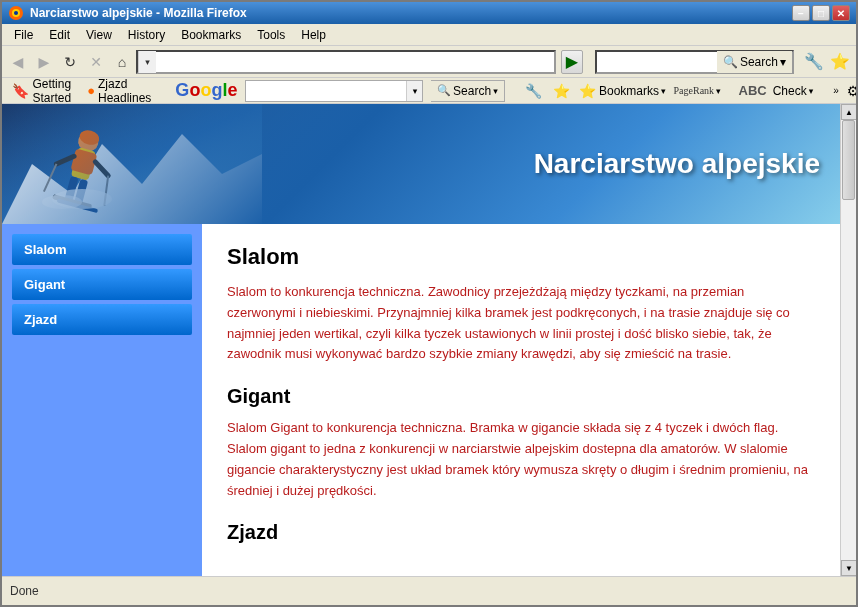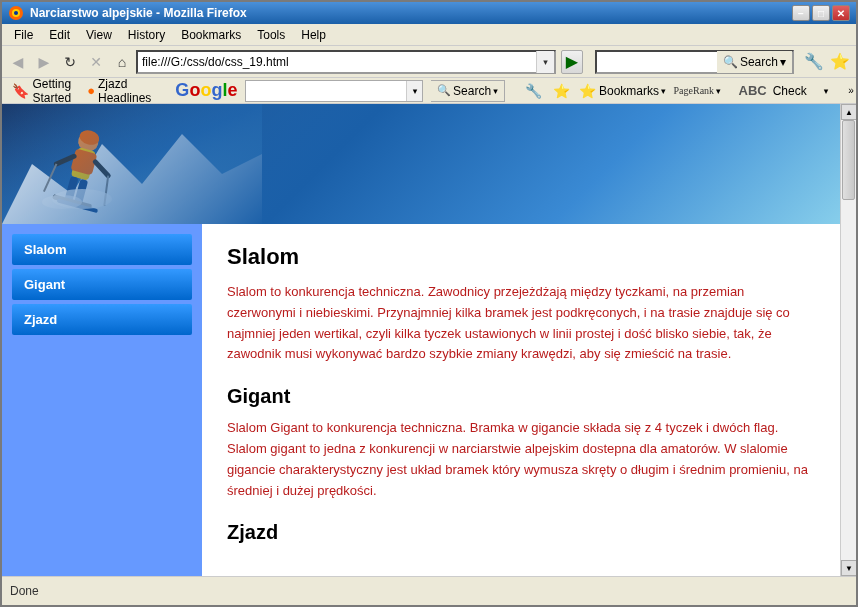--- a/index.html
+++ b/index.html
@@ -40,21 +40,21 @@
     .g-red { color: #cc0000; font-weight: bold; font-size: 18px; }
     .g-yellow { color: #ffcc00; font-weight: bold; font-size: 18px; }
     .g-green { color: #009900; font-weight: bold; font-size: 18px; }
     .google-search-box { display: flex; align-items: center; border: 1px solid #aaa; height: 22px; background: white; }
     .google-search-input { width: 160px; border: none; outline: none; padding: 0 4px; font-size: 12px; }
     .google-search-dropdown { width: 16px; background: #f0f0f0; border-left: 1px solid #ccc; height: 100%; display: flex; align-items: center; justify-content: center; font-size: 9px; cursor: pointer; }
     .google-search-btn-wrap { display: flex; align-items: center; background: #ece9d8; border: 1px solid #aaa; border-left: none; height: 22px; padding: 0 6px; cursor: pointer; font-size: 12px; gap: 2px; }
     .pagerank-section { display: flex; align-items: center; gap: 2px; font-size: 11px; }
     .pagerank-logo { font-size: 10px; color: #333; font-family: serif; }
     .bookmarks-btn { display: flex; align-items: center; gap: 2px; cursor: pointer; font-size: 12px; }
-    .check-btn { display: flex; align-items: center; gap: 17px; cursor: pointer; font-size: 12px; }
+    .check-btn { display: flex; align-items: center; gap: 2px; cursor: pointer; font-size: 12px; }
     .settings-btn { display: flex; align-items: center; gap: 2px; cursor: pointer; font-size: 12px; margin-left: auto; }
     .toolbar-separator { width: 1px; height: 20px; background: #bbb; margin: 0 2px; }
     .chevron-right { font-size: 10px; }
 
     
     .content-area { display: flex; flex: 1; overflow: hidden; background: white; }
     .scrollbar-area { display: flex; flex: 1; overflow: hidden; position: relative; }
 
     
     .webpage { flex: 1; overflow: auto; display: flex; flex-direction: column; }
@@ -120,21 +120,20 @@
     <span class="menu-item">Help</span>
   </div>
 
   <div class="toolbar">
     <div class="nav-btn disabled">◀</div>
     <div class="nav-btn disabled">▶</div>
     <div class="nav-btn">↻</div>
     <div class="nav-btn disabled">✕</div>
     <div class="nav-btn">⌂</div>
     <div class="address-bar-container">
-      <input class="address-bar" type="text" value="file:///G:/css/do/css_19.html" style="">
       <div class="address-dropdown">▾</div>
     </div>
     <div class="go-btn">▶</div>
     <div style="width:4px;"></div>
     <div class="search-section">
       <input class="search-input" type="text" style="">
       <div class="search-btn">
         <span style="color:#333;">🔍</span>
         <span>Search</span>
         <span>▾</span>
@@ -261,20 +260,21 @@
                   <rect x="10" y="70" width="40" height="5" rx="2" fill="#333"></rect>
                   <rect x="15" y="73" width="42" height="4" rx="2" fill="#1a4a8a"></rect>
                 </g>
 
                 <ellipse cx="80" cy="95" rx="30" ry="10" fill="white" opacity="0.7"></ellipse>
                 <ellipse cx="60" cy="98" rx="20" ry="7" fill="white" opacity="0.5"></ellipse>
               </svg>
             </div>
 
             <div style="position:absolute; top:0; left:0; right:0; bottom:0; background: linear-gradient(135deg, transparent 0%, #1a5fa8 40%, #3a8ad4 70%, #87ceeb 100%); z-index:0;"></div>
+            <div class="banner-title" style="z-index:1;">Narciarstwo alpejskie</div>
           </div>
 
           <div class="main-layout">
 
             <div class="sidebar">
               <button class="sidebar-btn">Slalom</button>
               <button class="sidebar-btn">Gigant</button>
               <button class="sidebar-btn">Zjazd</button>
             </div>
 

